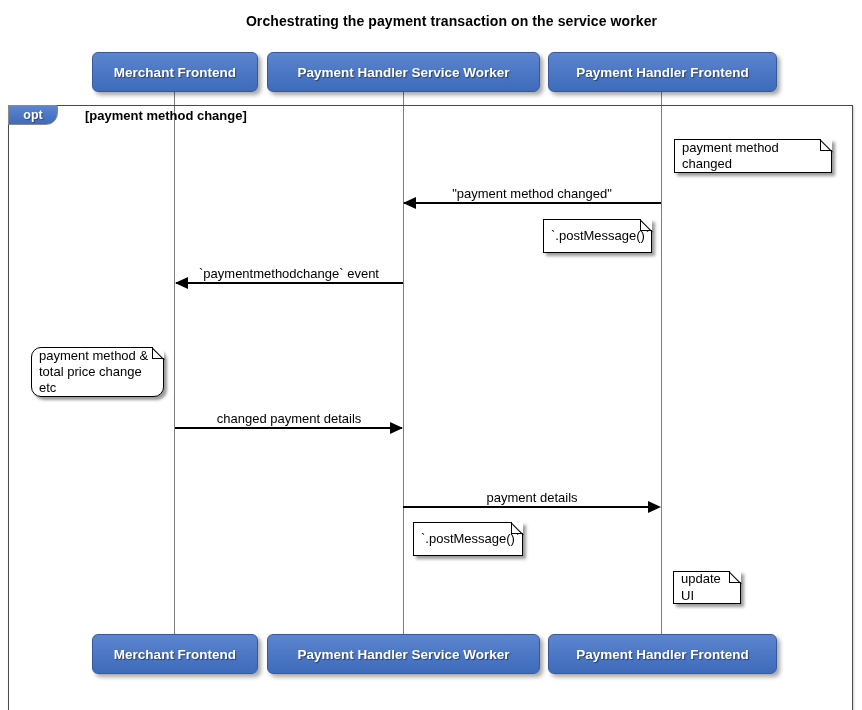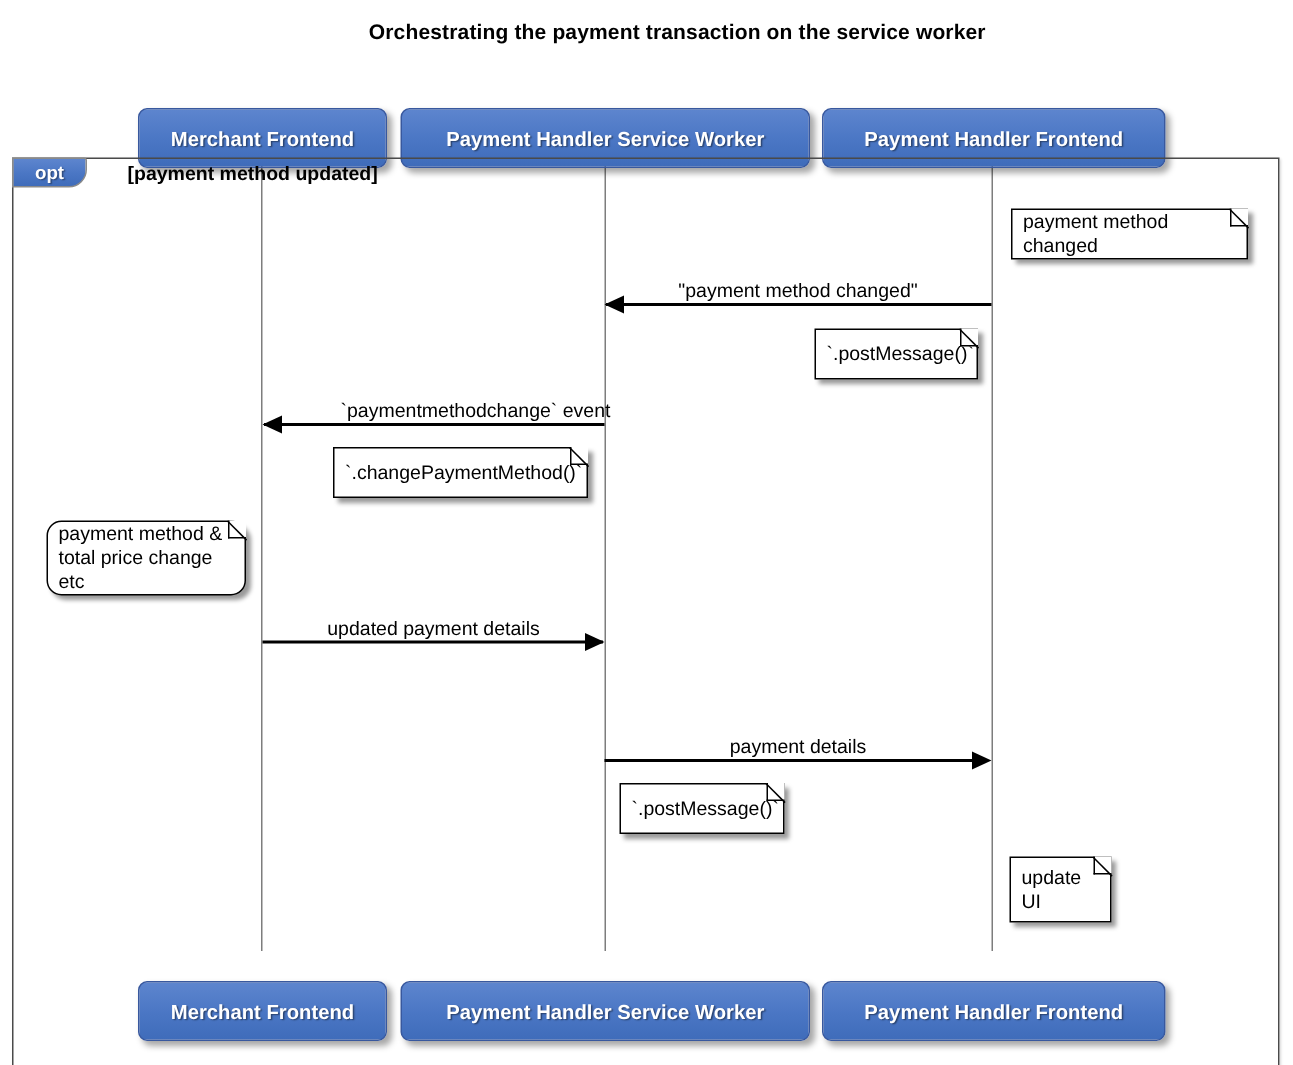--- a/index.html
+++ b/index.html
@@ -12,21 +12,21 @@
     font-size:14px;font-weight:bold;letter-spacing:0.1px;
   }
   .actor{
     position:absolute;height:40px;border-radius:6px;
     background:linear-gradient(#5d85ce,#4a76c4 55%,#3f6cba);
     border:1px solid #38589e;
     box-shadow:3px 3px 4px rgba(0,0,0,0.35);
     display:flex;align-items:center;justify-content:center;
     color:#fff;font-size:13.5px;font-weight:bold;
     text-shadow:1px 1px 1px rgba(0,0,0,0.45);
-    box-sizing:border-box;white-space:nowrap;margin-top:20px;
+    box-sizing:border-box;white-space:nowrap;
   }
   .lifeline{position:absolute;width:1px;top:92px;height:542px;background:#7d7d7d;}
   .frame{
     position:absolute;left:8px;top:105px;width:845px;height:606px;
     border:1px solid #4a4a4a;box-sizing:border-box;
     box-shadow:1px 1px 2px rgba(0,0,0,0.2);
   }
   .frame-tab{
     position:absolute;left:-1px;top:-1px;width:50px;height:20px;
     background:linear-gradient(#5d85ce,#4a76c4 55%,#3f6cba);
@@ -91,67 +91,63 @@
     <span>Payment Handler Service Worker</span>
   </div>
   <div class="actor" style="left:548px;top:52px;width:229px;">
     <span>Payment Handler Frontend</span>
   </div>
 
   <div class="frame">
     <div class="frame-tab">
       <span>opt</span>
     </div>
-    <div class="frame-guard">[payment method updated]</div>
+    <div class="frame-guard">[payment method change]</div>
   </div>
 
   <div class="note" style="left:674px;top:139px;width:158px;height:34px;">
     <span class="fold"></span>
     <span>payment method changed</span>
   </div>
 
   <div class="msg-label" style="left:532px;top:186px;">"payment method changed"</div>
   <div class="msg-line" style="left:404px;top:202px;width:257px;"></div>
   <div class="head-left" style="left:403px;top:197px;"></div>
 
   <div class="note" style="left:543px;top:219px;width:109px;height:34px;">
     <span class="fold"></span>
     <span>`.postMessage()`</span>
   </div>
 
-  <div class="msg-label" style="left:289px;top:266px;margin-left:28px;">`paymentmethodchange` event</div>
+  <div class="msg-label" style="left:289px;top:266px;">`paymentmethodchange` event</div>
   <div class="msg-line" style="left:176px;top:282px;width:227px;"></div>
   <div class="head-left" style="left:175px;top:277px;"></div>
 
-  <div class="note" style="left:222px;top:298px;width:170px;height:34px;">
-    <span class="fold"></span>
-    <span>`.changePaymentMethod()`</span>
-  </div>
 
   <div class="note" style="left:31px;top:347px;width:133px;height:50px;border-radius:10px;">
     <span class="fold"></span>
     <span>payment method &amp;
 total price change etc</span>
   </div>
 
-  <div class="msg-label" style="left:289px;top:411px;">updated payment details</div>
+  <div class="msg-label" style="left:289px;top:411px;">changed payment details</div>
   <div class="msg-line" style="left:175px;top:427px;width:227px;"></div>
   <div class="head-right" style="left:390px;top:422px;"></div>
 
 
   <div class="msg-label" style="left:532px;top:490px;">payment details</div>
   <div class="msg-line" style="left:403px;top:506px;width:245px;"></div>
   <div class="head-right" style="left:648px;top:501px;"></div>
 
   <div class="note" style="left:413px;top:522px;width:110px;height:34px;">
     <span class="fold"></span>
     <span>`.postMessage()`</span>
   </div>
 
-  <div class="note" style="left:673px;top:571px;width:68px;height:44px;">
+  <div class="note" style="left:673px;top:571px;width:68px;height:33px;">
     <span class="fold"></span>
     <span>update UI</span>
   </div>
 
   <div class="actor" style="left:92px;top:634px;width:166px;">
     <span>Merchant Frontend</span>
   </div>
   <div class="actor" style="left:267px;top:634px;width:273px;">
     <span>Payment Handler Service Worker</span>
   </div>

